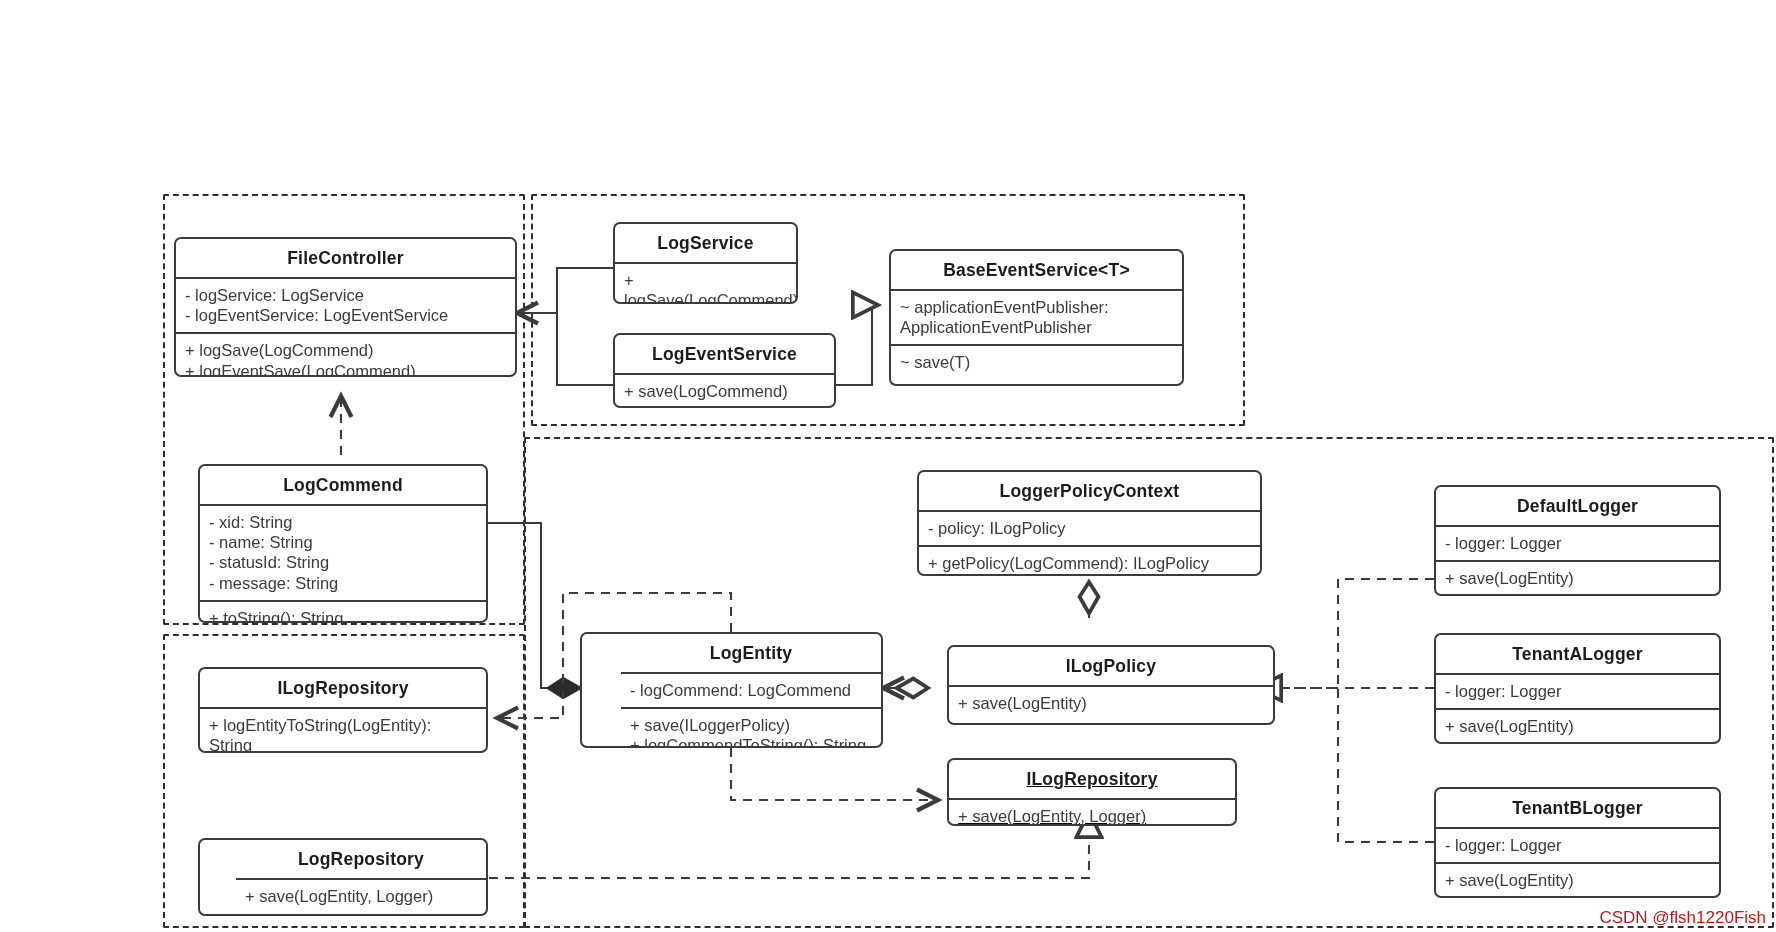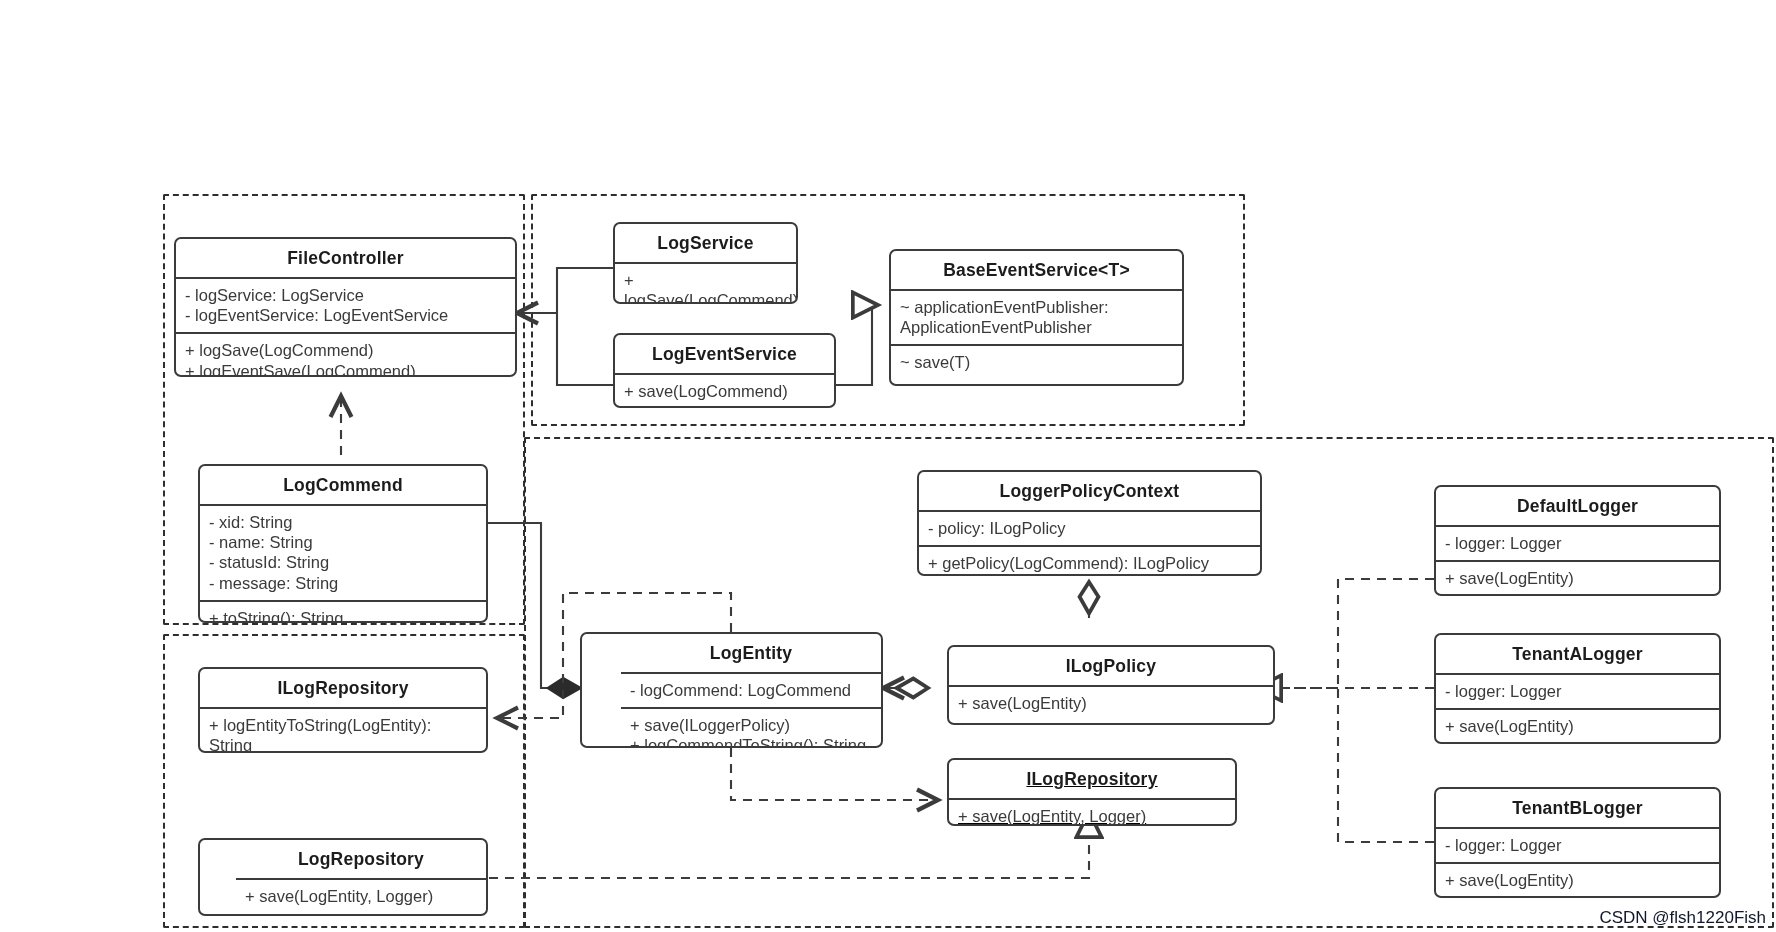--- a/index.html
+++ b/index.html
@@ -63,21 +63,21 @@
     font-size: 16.5px;
     color: #3a3a3a;
     line-height: 1.22;
     white-space: pre-wrap;
   }
   .watermark {
     position: absolute;
     right: 10px;
     bottom: 4px;
     font-size: 17px;
-    color: #0f172a;
+    color: #b91c1c;
     white-space: nowrap;
   }
 </style>
 </head>
 <body>
 
 <div id="canvas">
 
   <div class="pkg" style="left:163px; top:194px; width:362px; height:431px;"></div>
   <div class="pkg" style="left:531px; top:194px; width:714px; height:232px;"></div>

